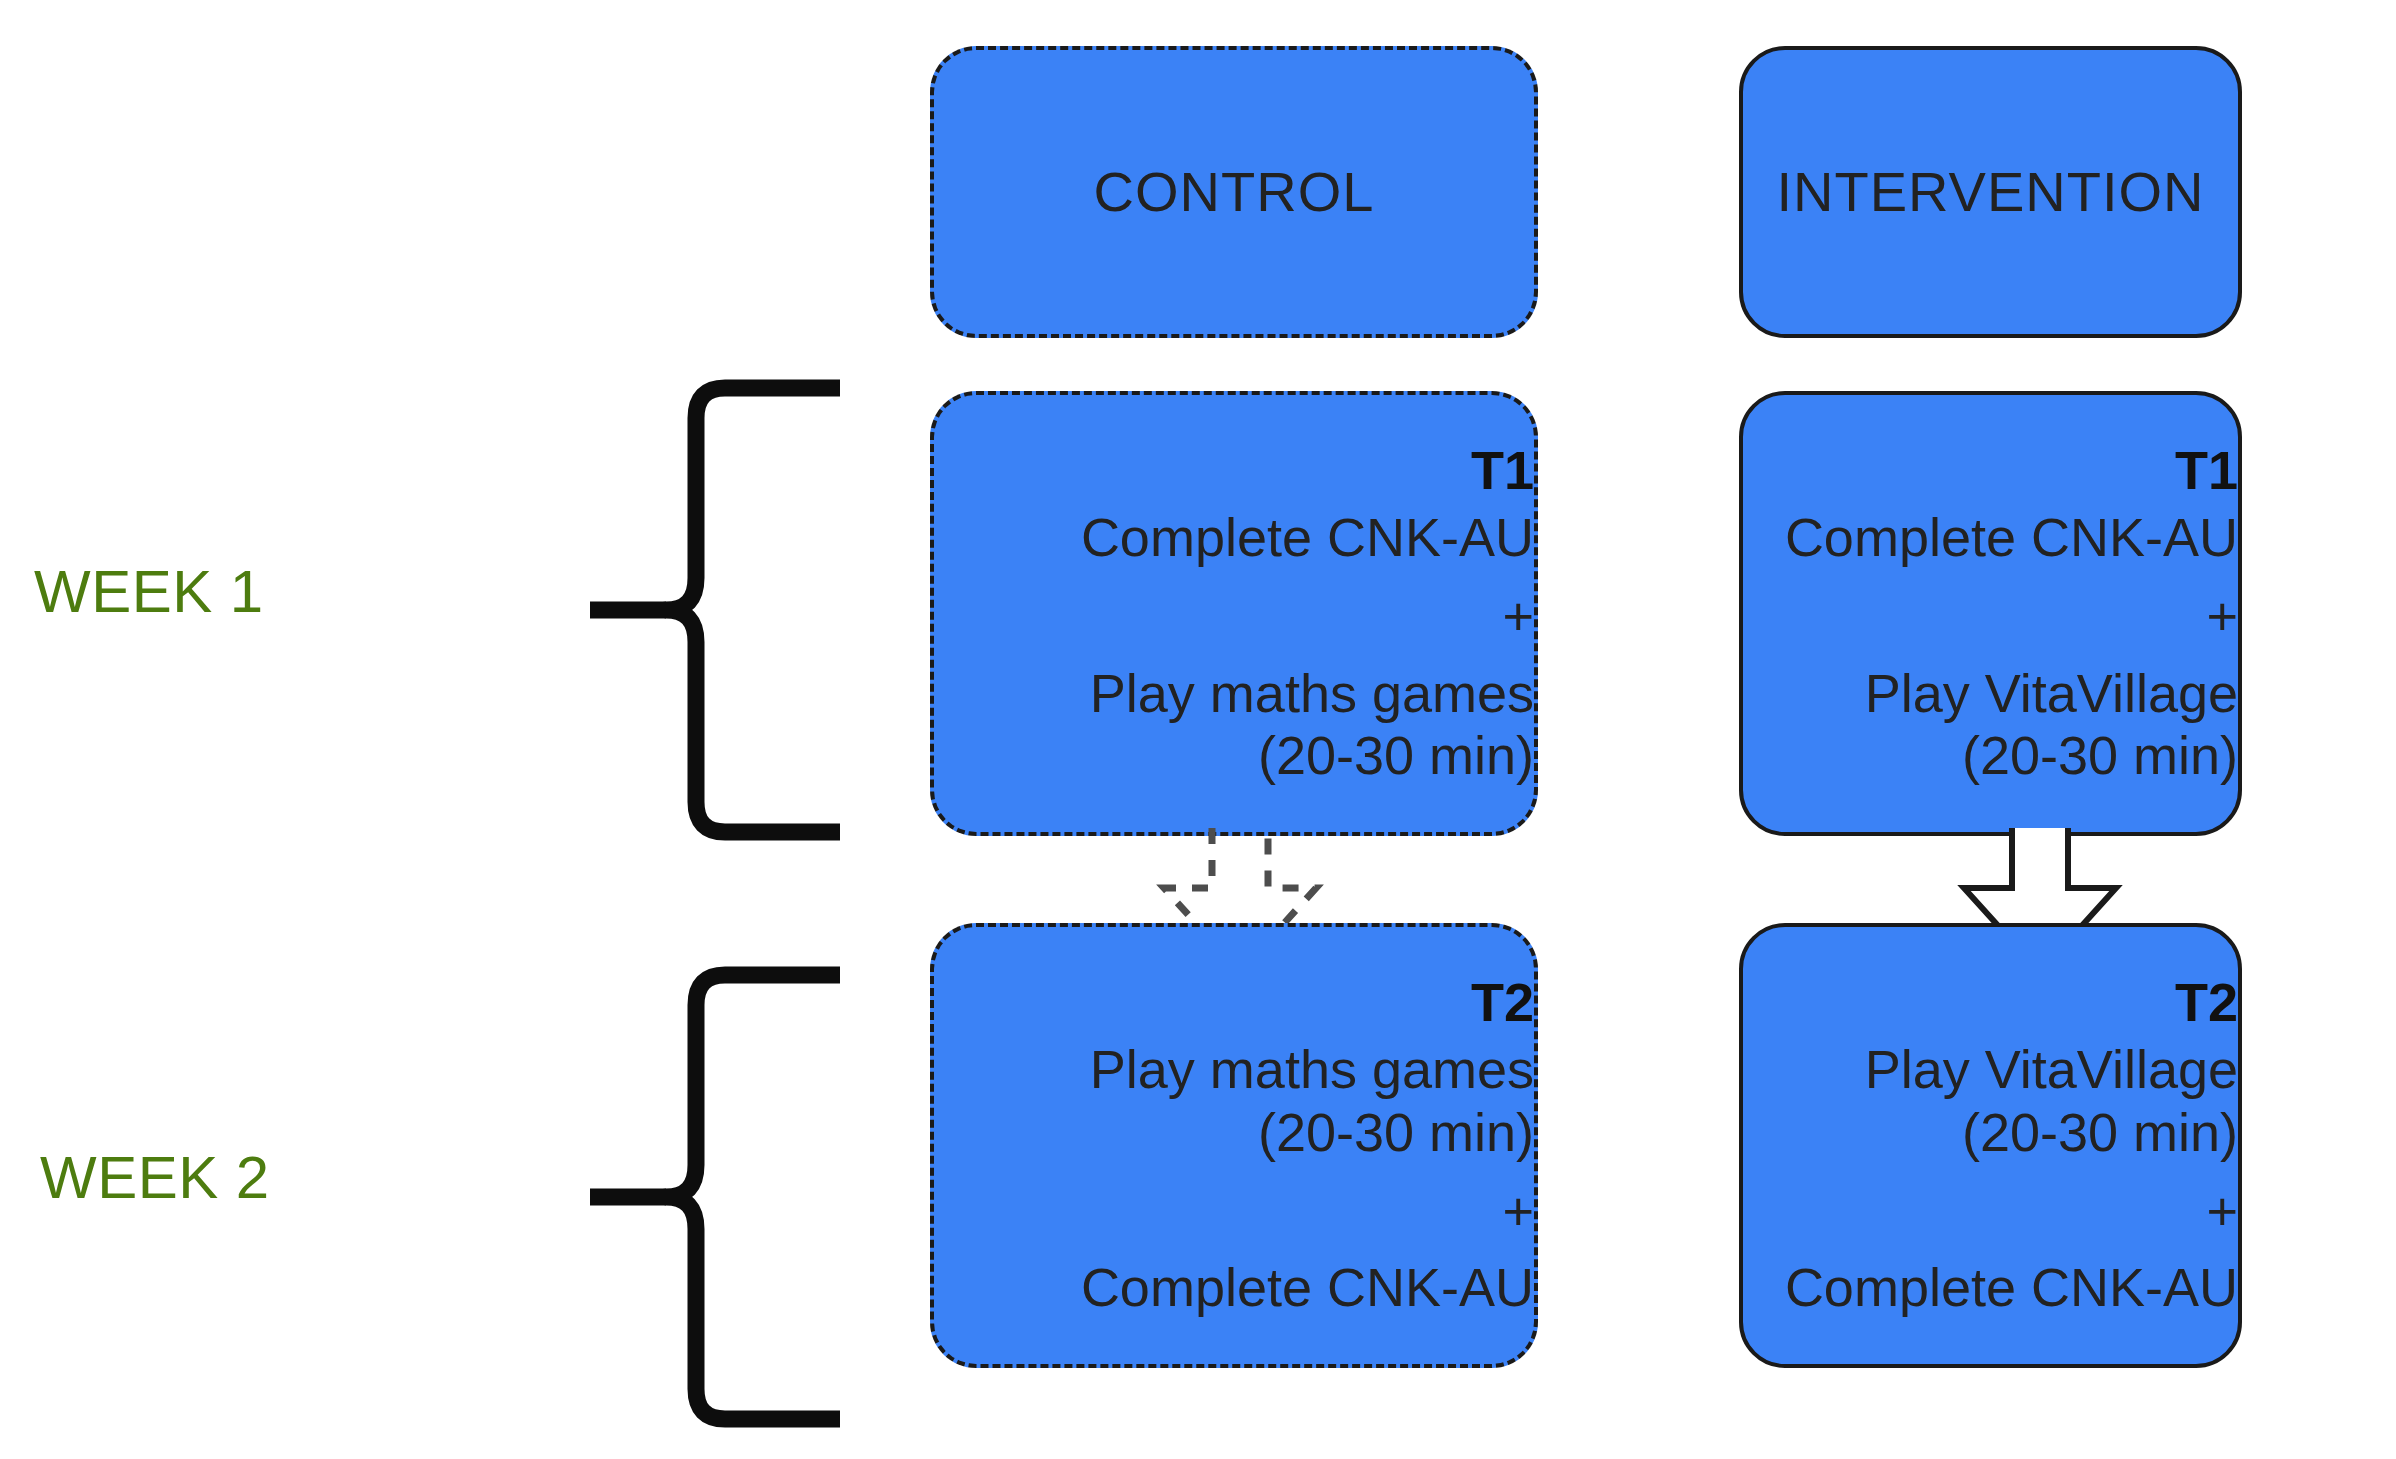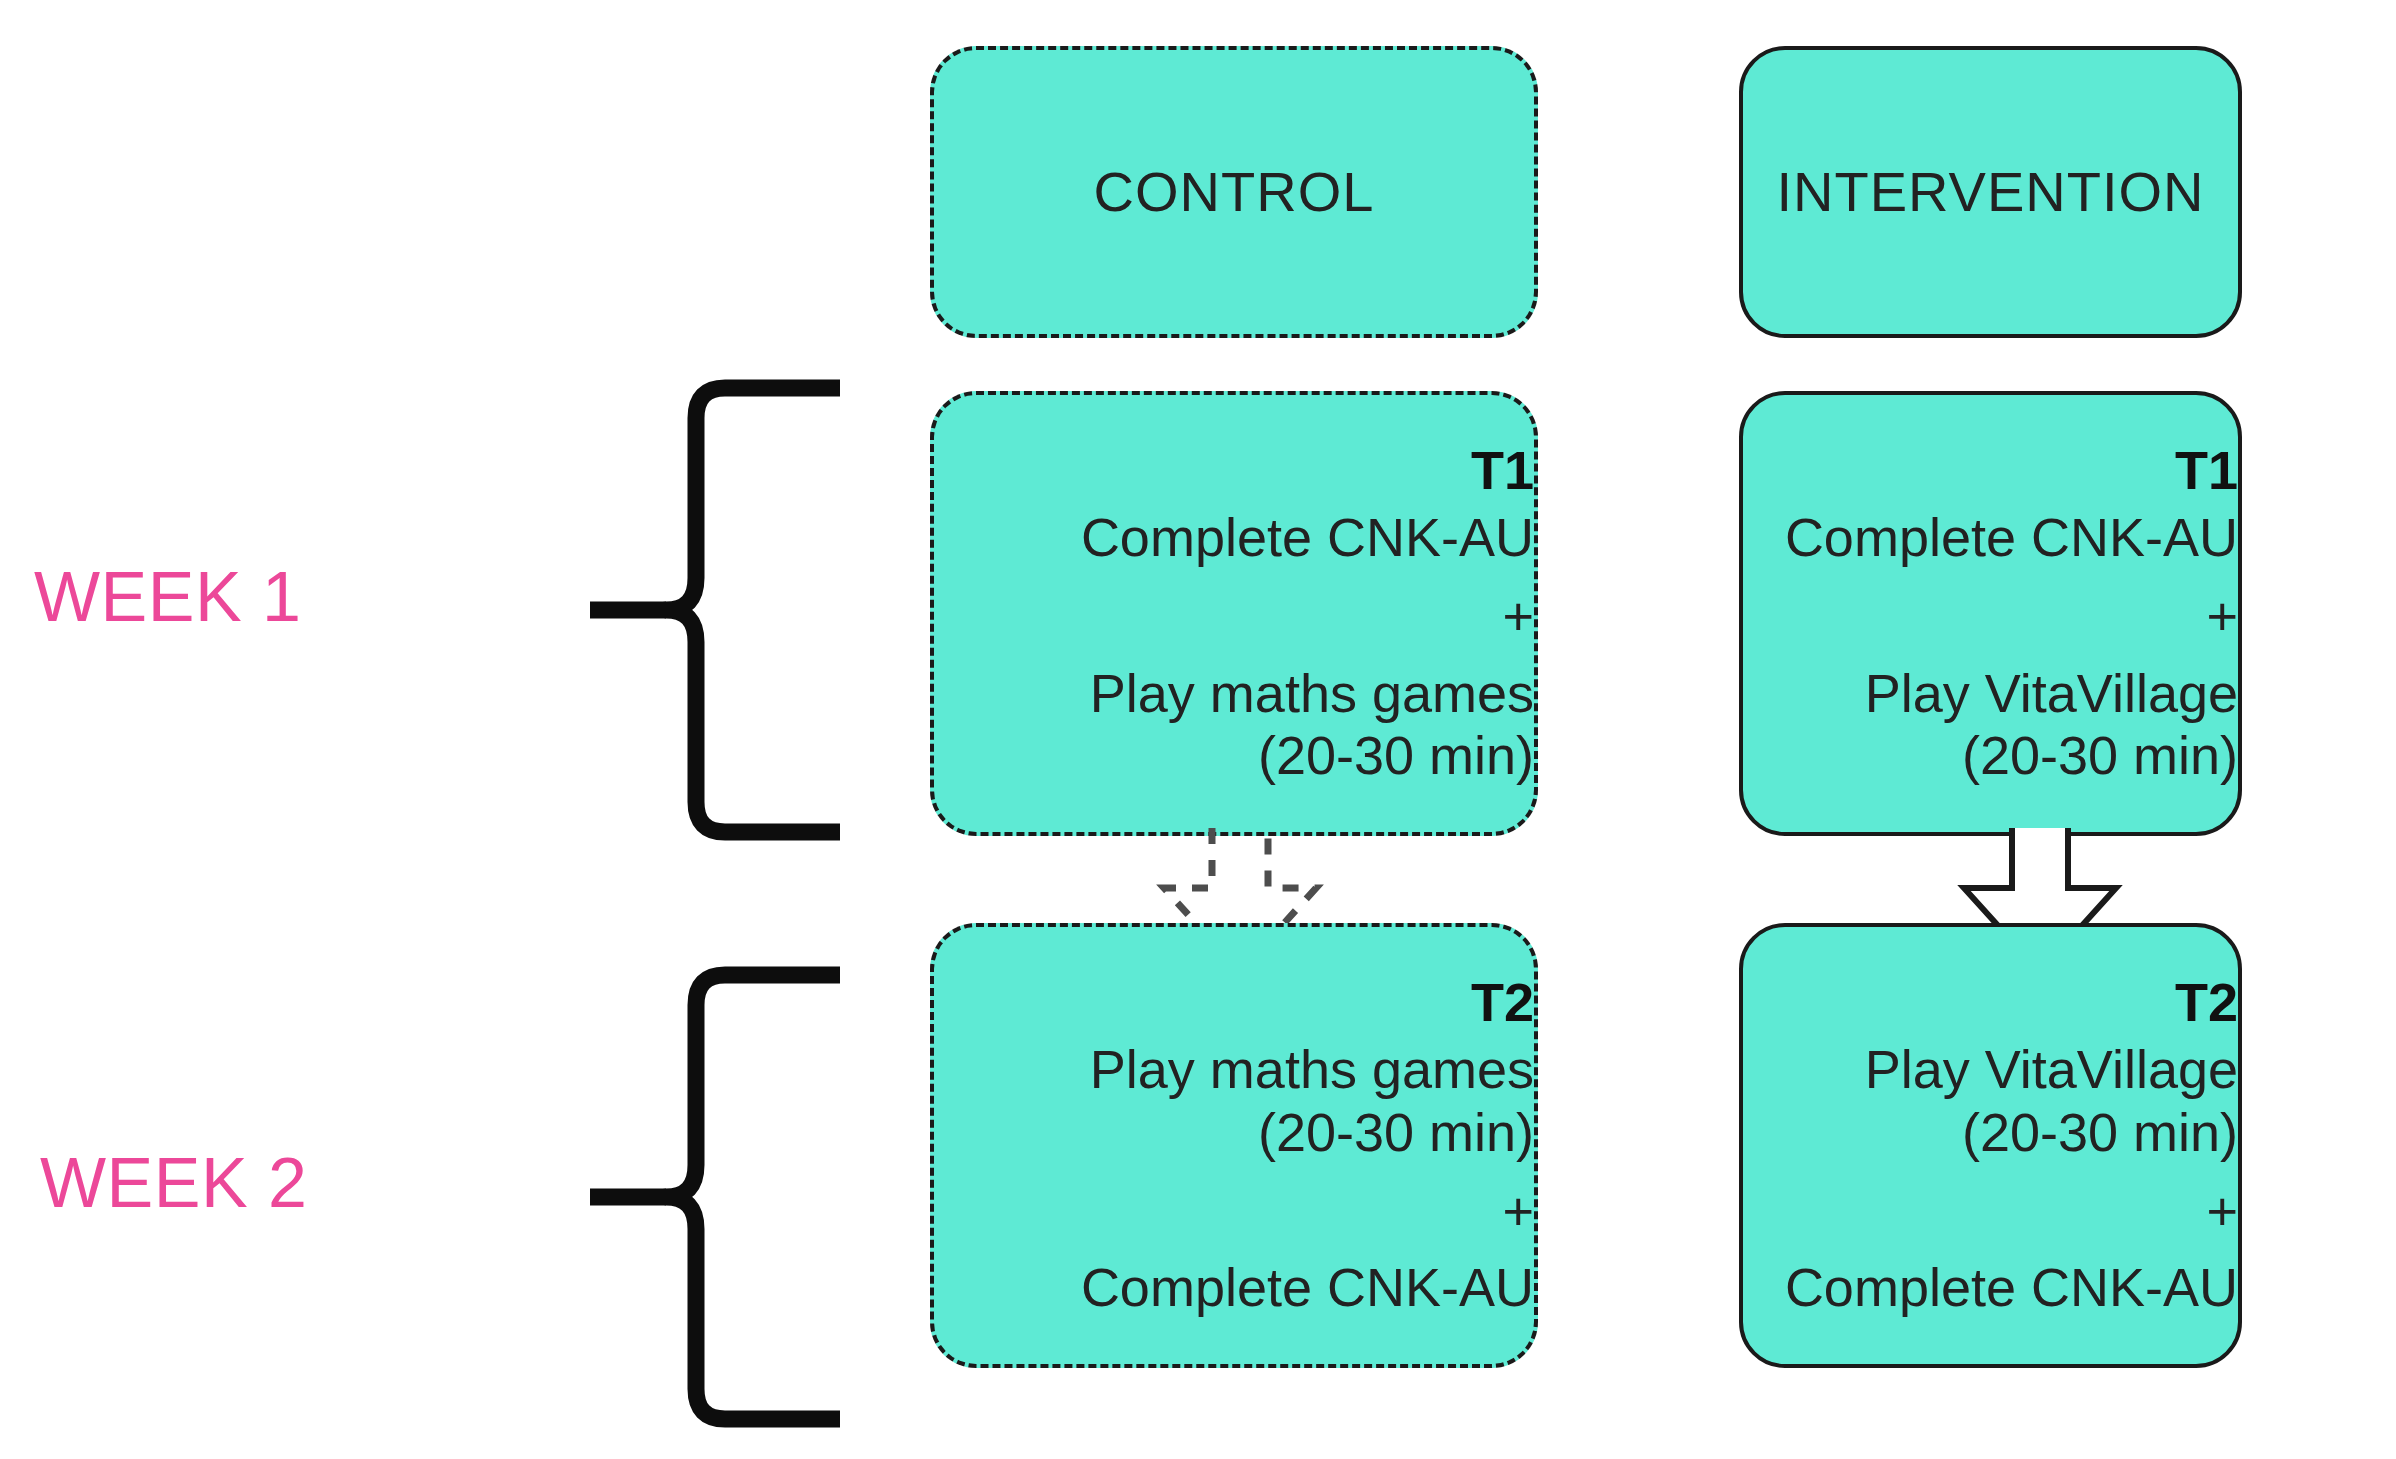--- a/index.html
+++ b/index.html
@@ -15,44 +15,44 @@
     position: relative;
     width: 2396px;
     height: 1459px;
     background: #ffffff;
     overflow: hidden;
   }
 
   
   .week-label {
     position: absolute;
-    font-size: 70px;
+    font-size: 60px;
     line-height: 1;
     letter-spacing: 0.5px;
-    color: #ec4899;
+    color: #4d7c0f;
     white-space: nowrap;
     font-weight: 400;
   }
   #week1-label { left: 34px; top: 562px; }
   #week2-label { left: 40px; top: 1148px; }
 
   
   .brace-svg { position: absolute; }
   #brace-week1 { left: 560px; top: 360px; }
   #brace-week2 { left: 560px; top: 947px; }
 
   
   .box {
     position: absolute;
     box-sizing: border-box;
     display: flex;
     flex-direction: column;
     align-items: center;
     justify-content: center;
-    background: #5eead4;
+    background: #3b82f6;
     border-radius: 46px;
     text-align: center;
   }
   .box.solid  { border: 4px solid #1a1a1a; }
   .box.dashed { border: 4px dashed #1a1a1a; }
 
   .header-box { height: 292px; }
   .stage-box  { height: 445px; align-items: flex-end; }
 
   .col-control      { left: 930px;  width: 608px; }

